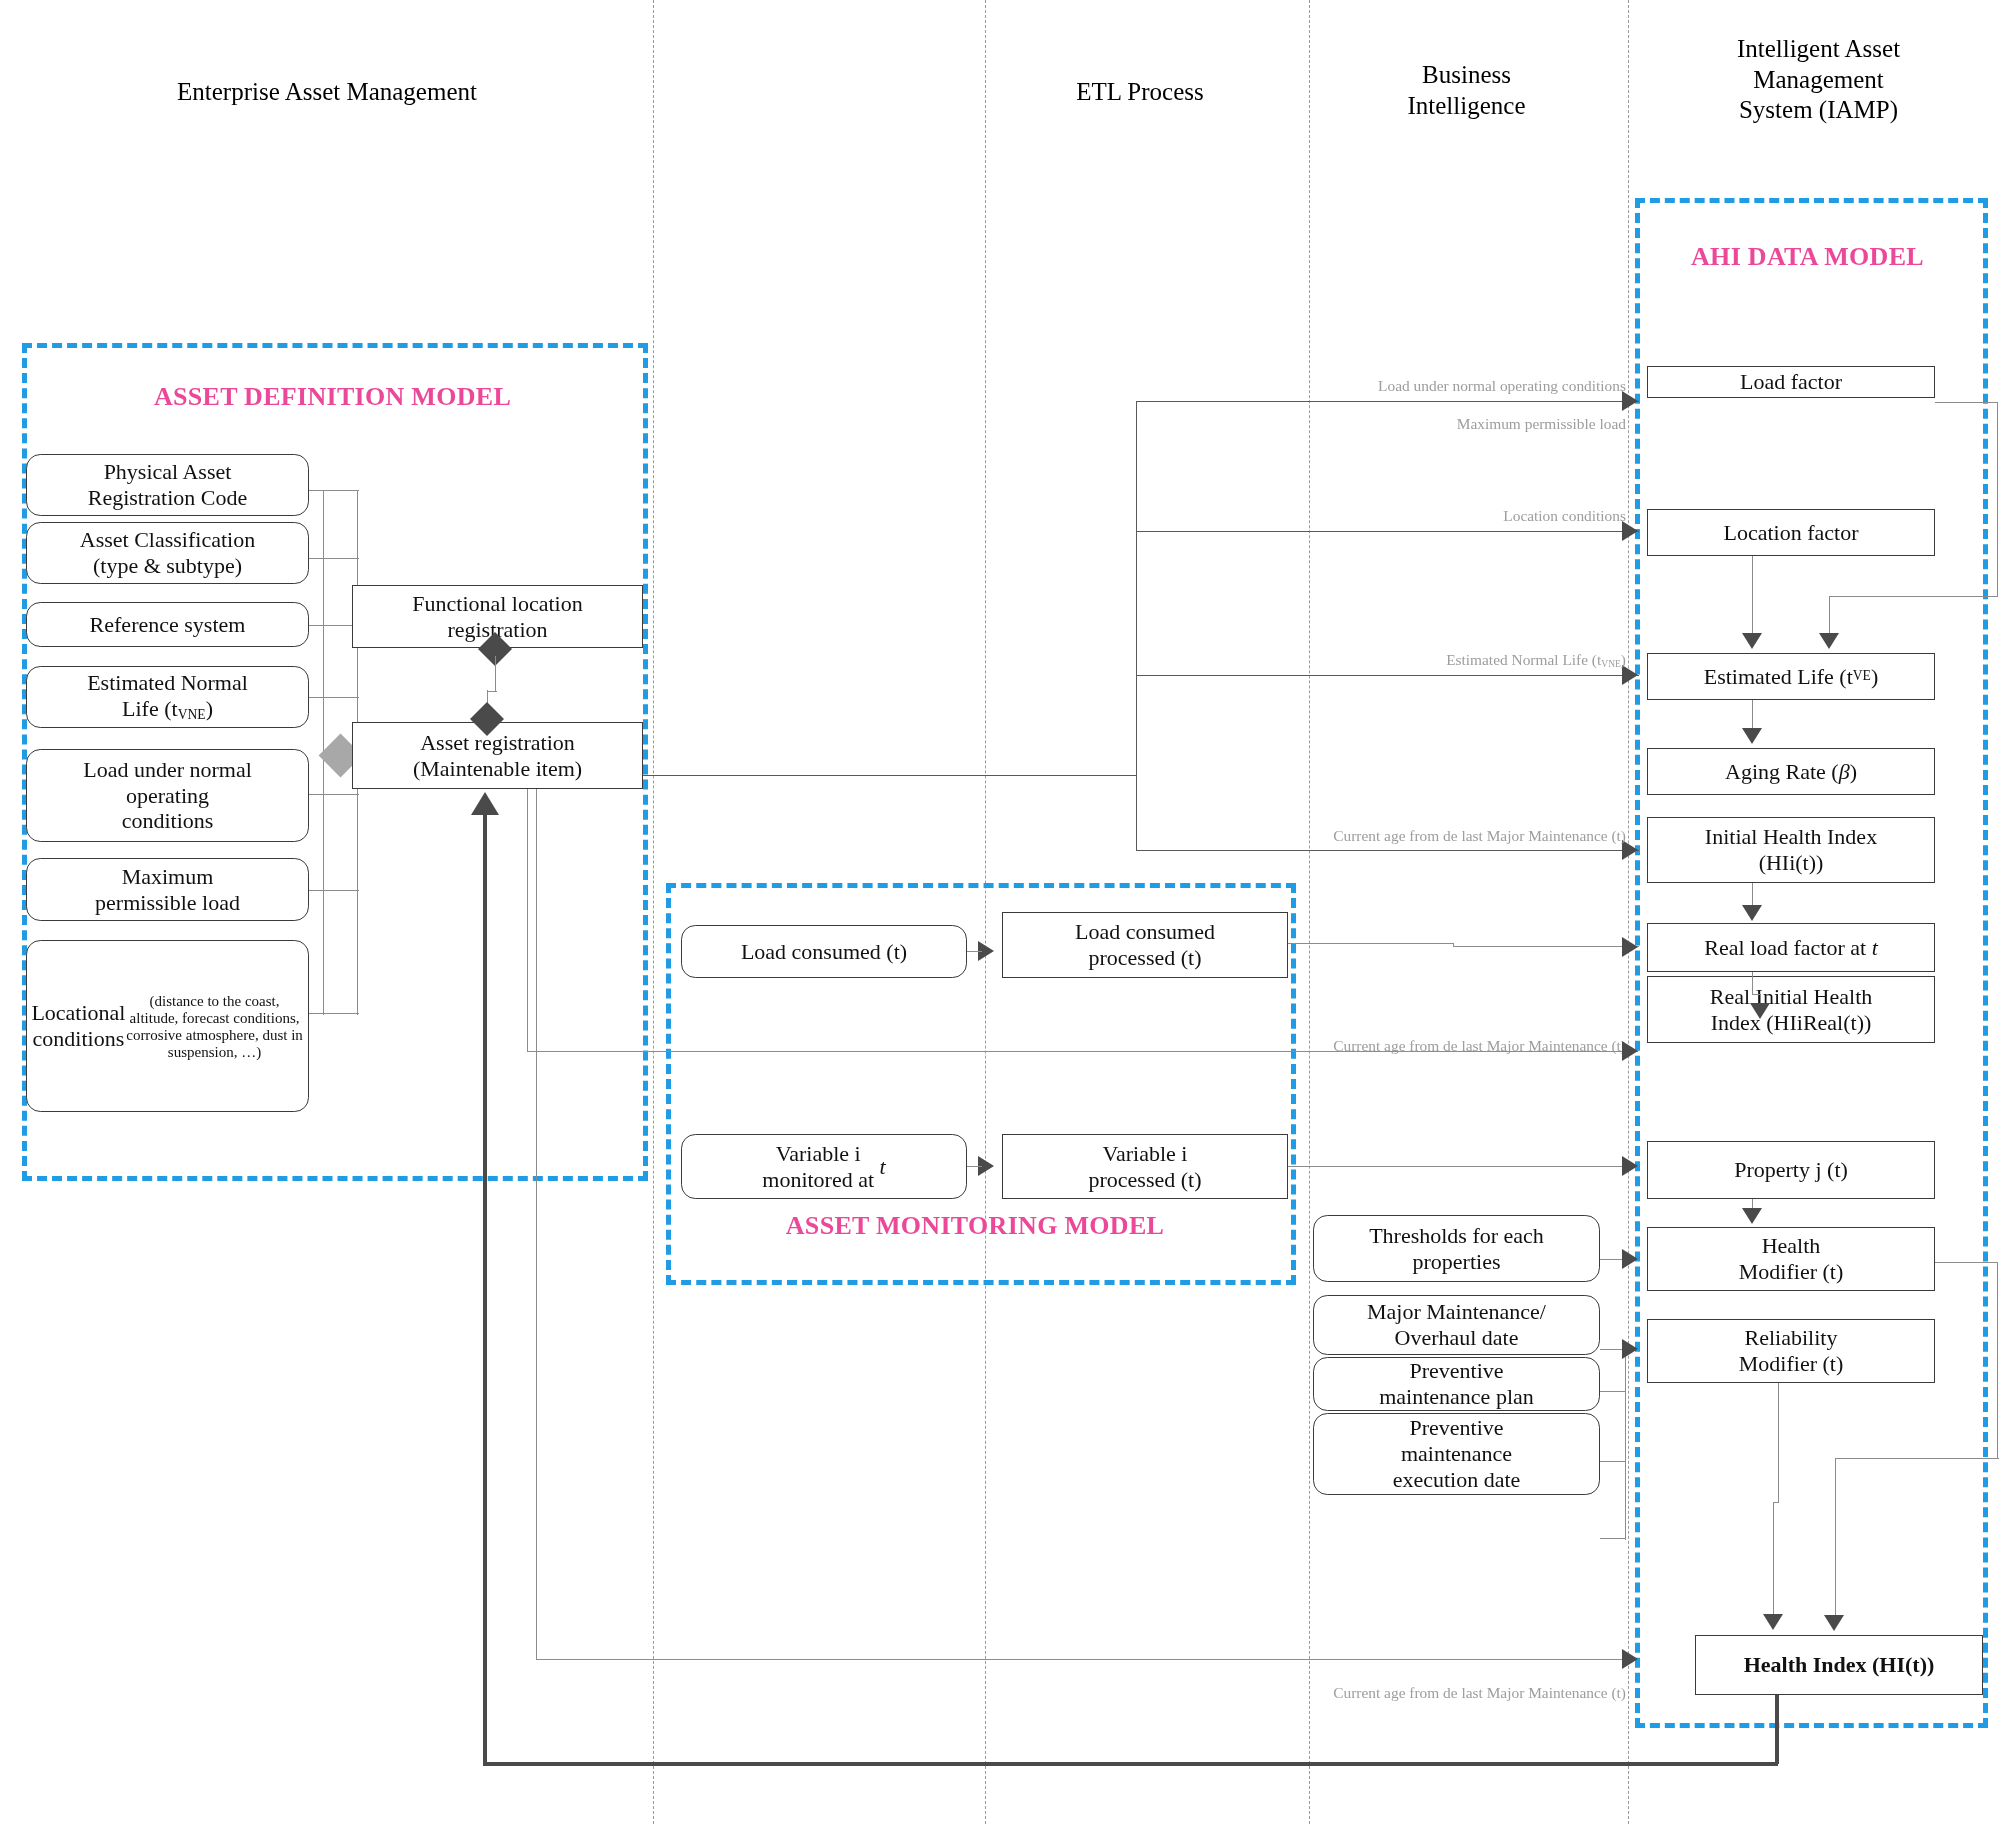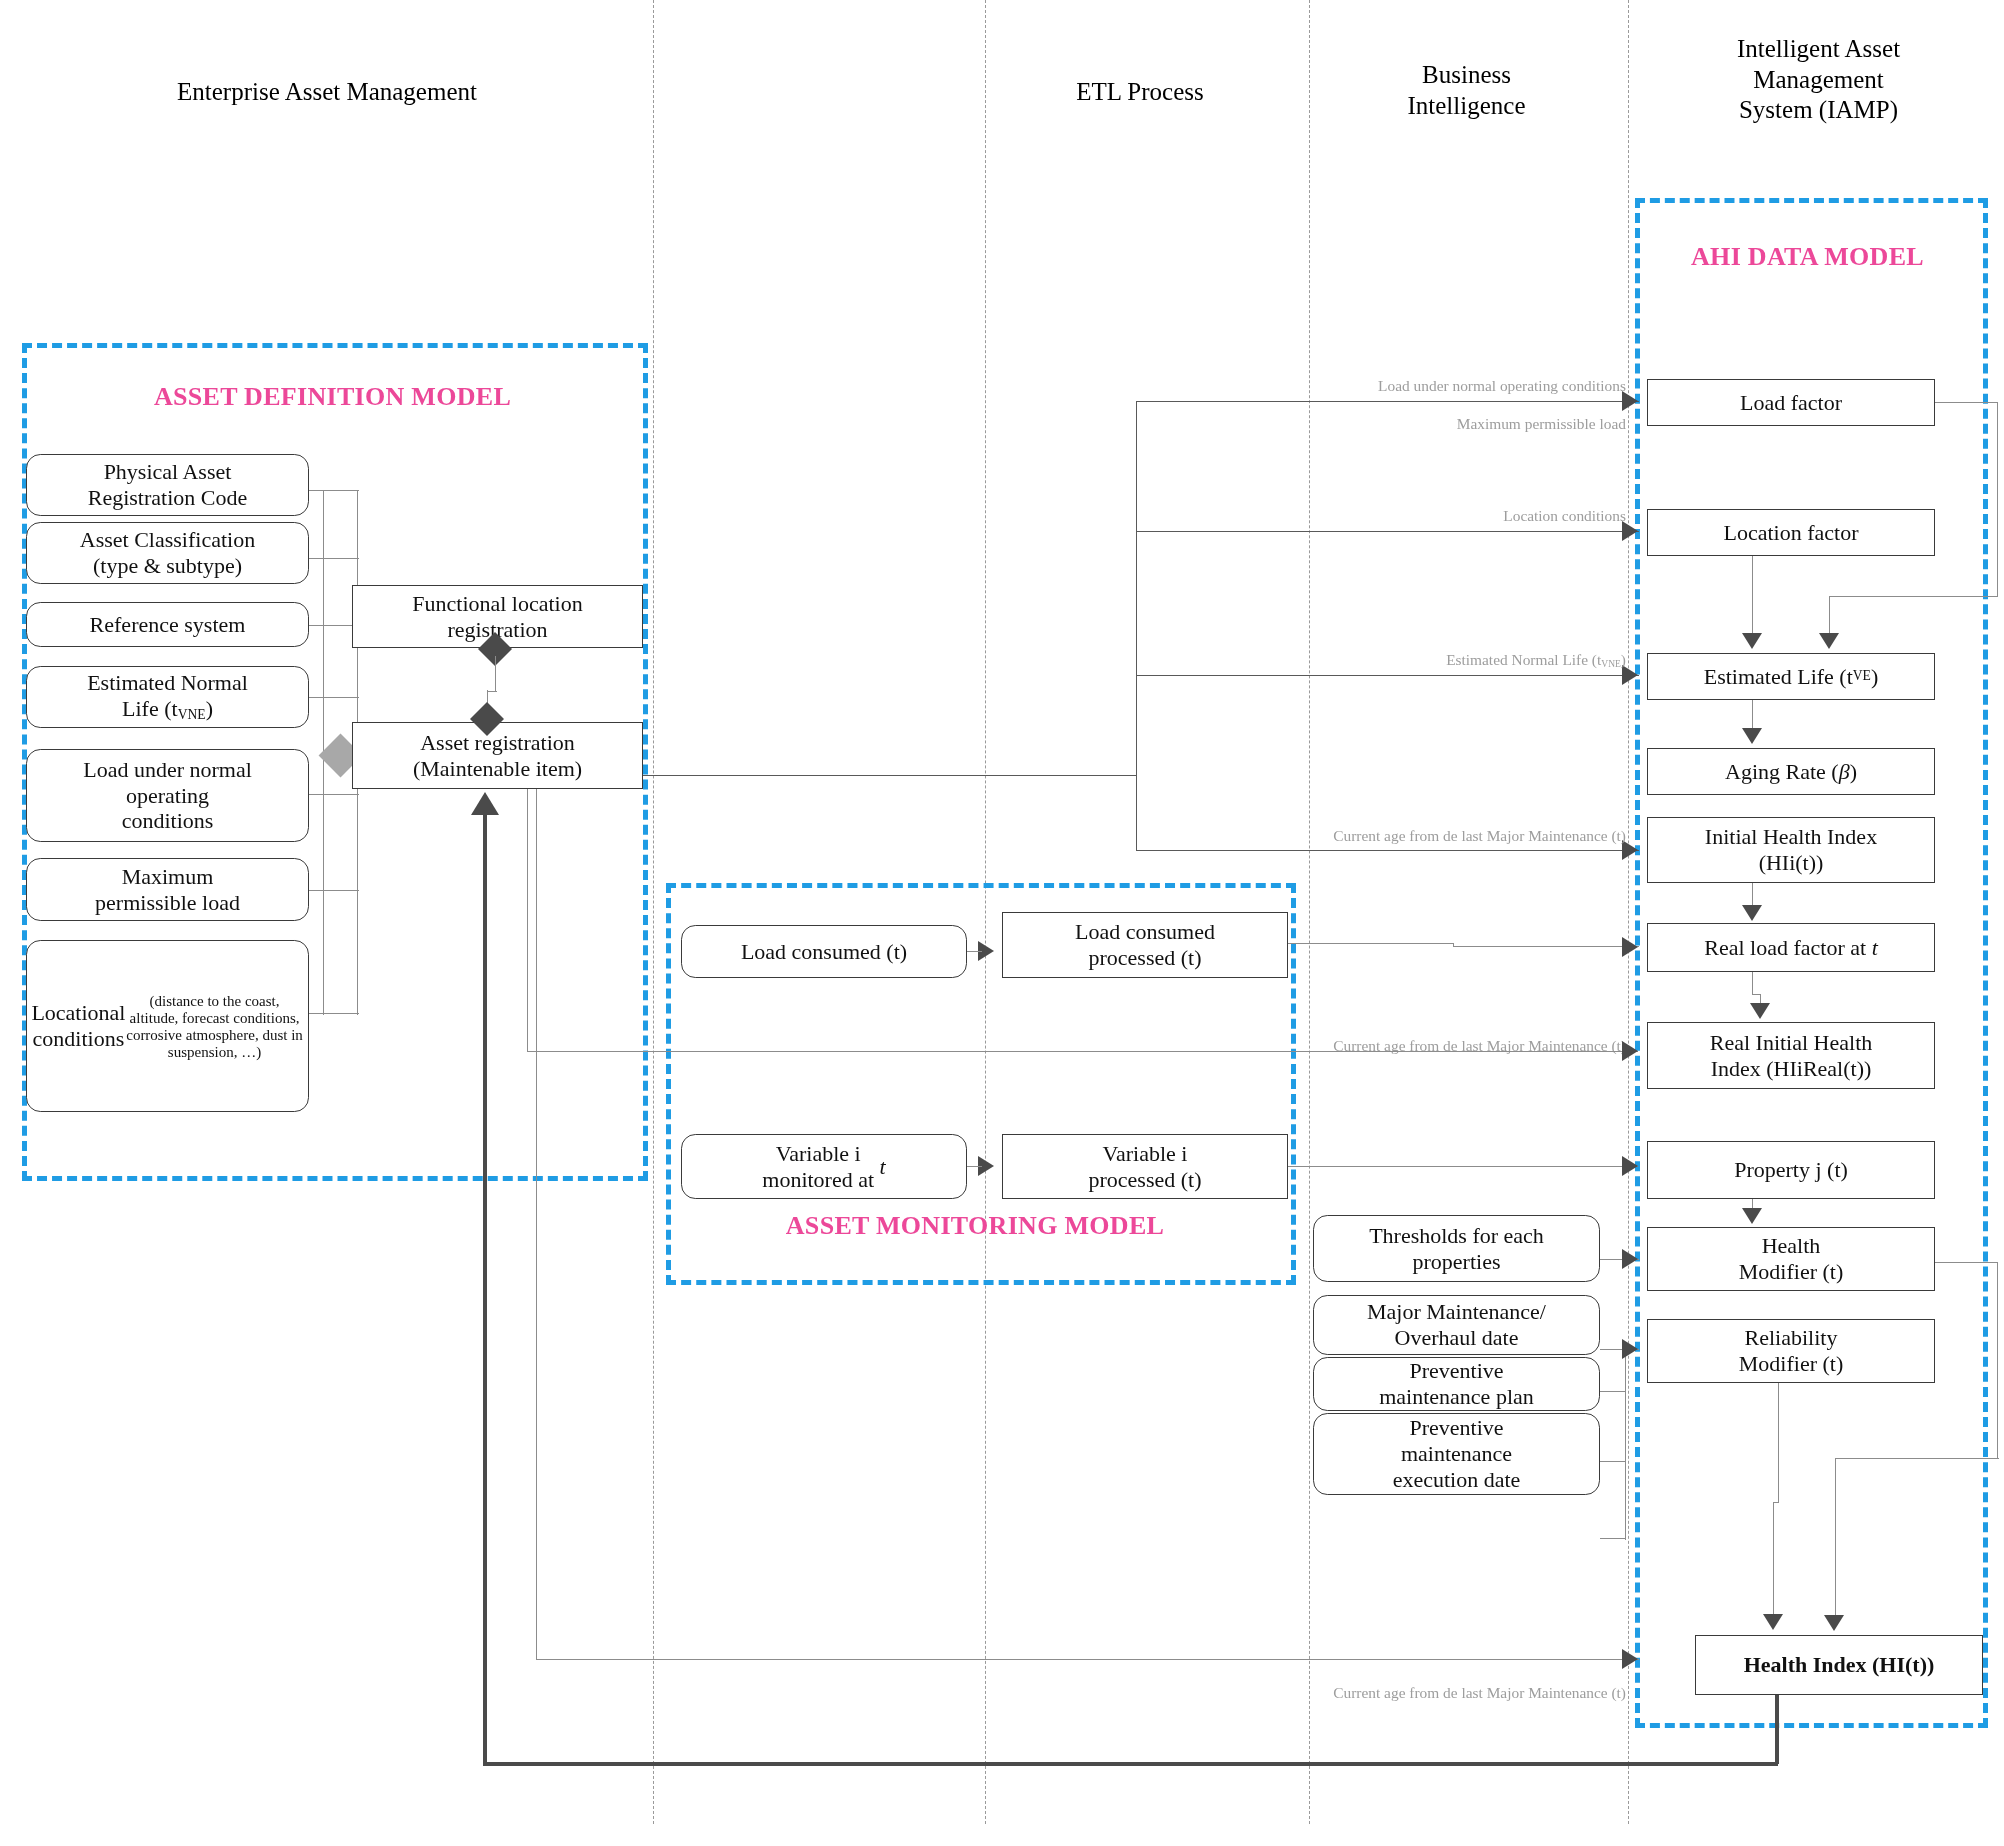--- a/index.html
+++ b/index.html
@@ -156,34 +156,34 @@
   <div class="arr right" style="left:1622px;top:840px;"></div>
 
   <div class="edge-label" style="left:1181px;top:377px;width:445px;">Load under normal operating conditions</div>
   <div class="edge-label" style="left:1181px;top:415px;width:445px;">Maximum permissible load</div>
   <div class="edge-label" style="left:1181px;top:507px;width:445px;">Location conditions</div>
   <div class="edge-label" style="left:1181px;top:651px;width:445px;">Estimated Normal Life (t<sub>VNE</sub>)</div>
   <div class="edge-label" style="left:1154px;top:827px;width:472px;">Current age from de last Major Maintenance (t)</div>
   <div class="edge-label" style="left:1154px;top:1037px;width:472px;">Current age from de last Major Maintenance (t)</div>
   <div class="edge-label" style="left:1154px;top:1684px;width:472px;">Current age from de last Major Maintenance (t)</div>
 
-  <div class="node" style="left:1647px;top:379px;width:288px;height:47px;">Load factor</div>
+  <div class="node" style="left:1647px;top:366px;width:288px;height:32px;">Load factor</div>
 
   <div class="node" style="left:1647px;top:509px;width:288px;height:47px;">Location factor</div>
 
   <div class="node" style="left:1647px;top:653px;width:288px;height:47px;">Estimated Life (t<sub>VE</sub>)</div>
 
   <div class="node" style="left:1647px;top:748px;width:288px;height:47px;">Aging Rate (<span class="ital">β</span>)</div>
 
   <div class="node" style="left:1647px;top:817px;width:288px;height:66px;white-space:pre-line;">Initial Health Index
 (HIi(t))</div>
 
   <div class="node" style="left:1647px;top:923px;width:288px;height:49px;">Real load factor at <span class="ital">&nbsp;t</span></div>
 
-  <div class="node" style="left:1647px;top:1022px;width:288px;height:67px;white-space:pre-line;">Real Initial Health
+  <div class="node" style="left:1647px;top:976px;width:288px;height:67px;white-space:pre-line;">Real Initial Health
 Index (HIiReal(t))</div>
 
   <div class="node" style="left:1647px;top:1141px;width:288px;height:58px;">Property j (t)</div>
 
   <div class="node" style="left:1647px;top:1227px;width:288px;height:64px;white-space:pre-line;">Health
 Modifier (t)</div>
 
   <div class="node" style="left:1647px;top:1319px;width:288px;height:64px;white-space:pre-line;">Reliability
 Modifier (t)</div>
 

